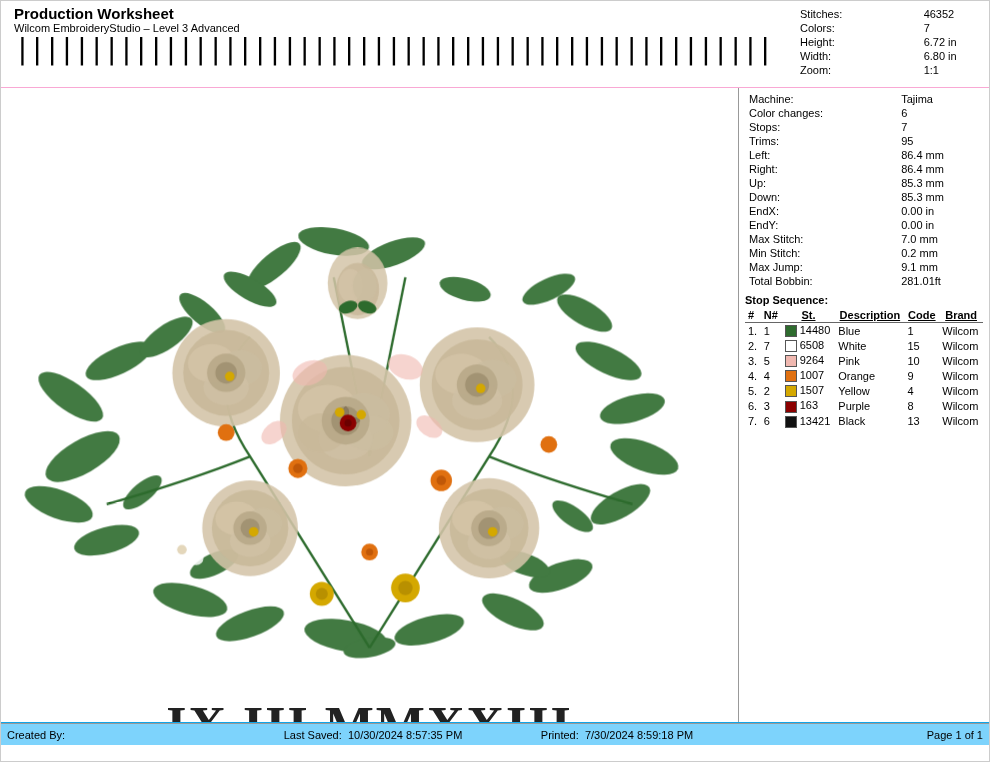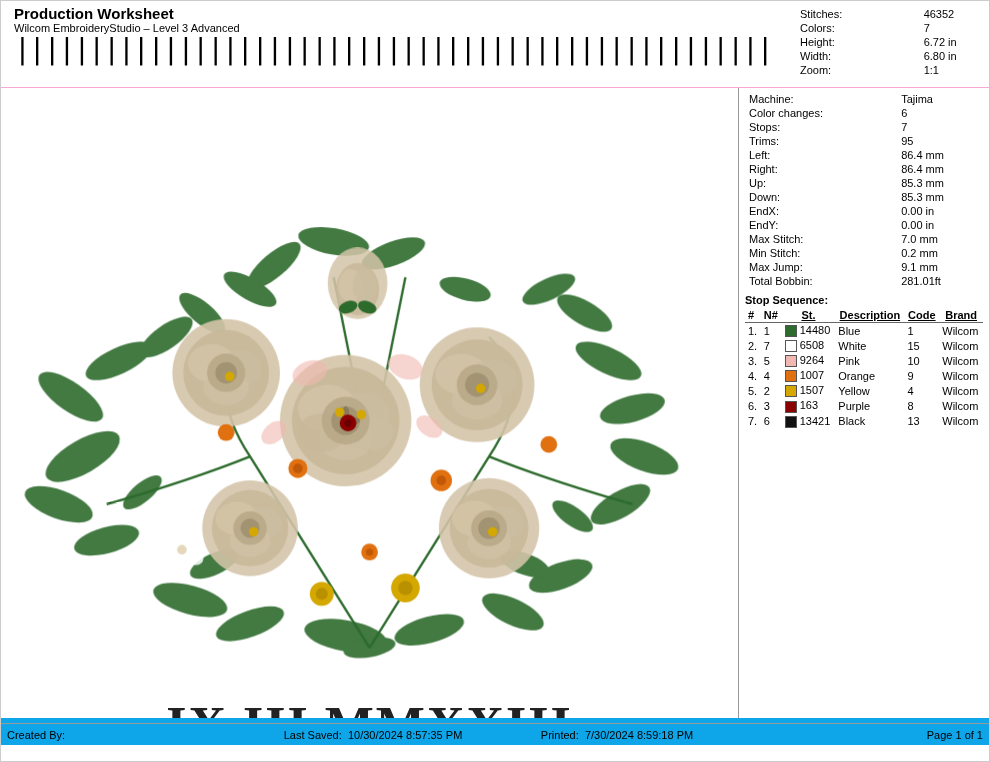--- a/index.html
+++ b/index.html
@@ -58,21 +58,21 @@
       margin-top: 20px;
     }
     .header-right td:last-child {
       font-weight: normal;
     }
 
     
     .main-area {
       display: flex;
       height: calc(762px - 105px - 22px);
-      border-bottom: 5px solid #0ea5e9;
+      border-bottom: 1px solid #0ea5e9;
     }
 
     
     .image-area {
       flex: 1;
       display: flex;
       flex-direction: column;
       align-items: center;
       justify-content: space-between;
       padding: 10px;
@@ -161,21 +161,21 @@
     }
 
     
     .footer {
       height: 22px;
       display: flex;
       align-items: center;
       border-top: 1px solid #999;
       font-size: 11px;
       padding: 0 6px;
-      background: #0ea5e9;
+      background: #7dd3fc;
     }
     .footer-section {
       flex: 1;
       text-align: center;
     }
     .footer-section:first-child {
       text-align: left;
     }
     .footer-section:last-child {
       text-align: right;

